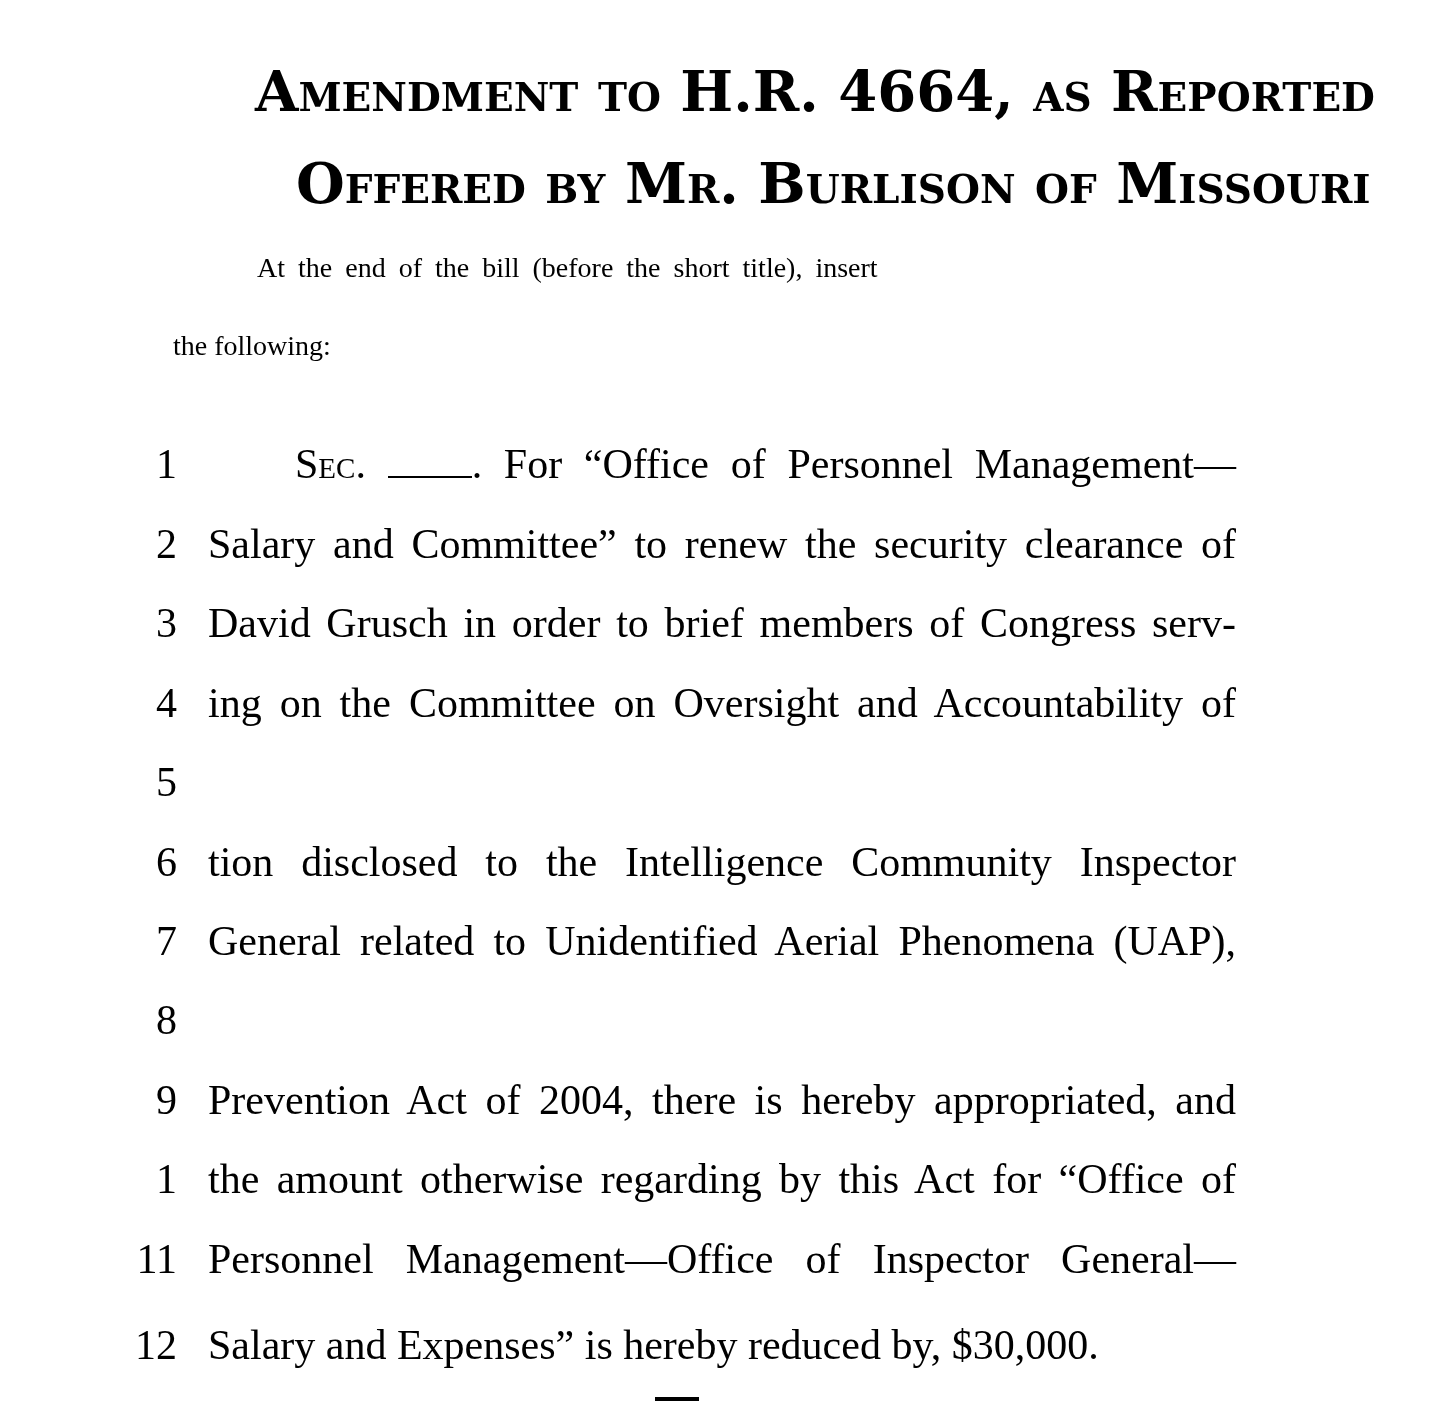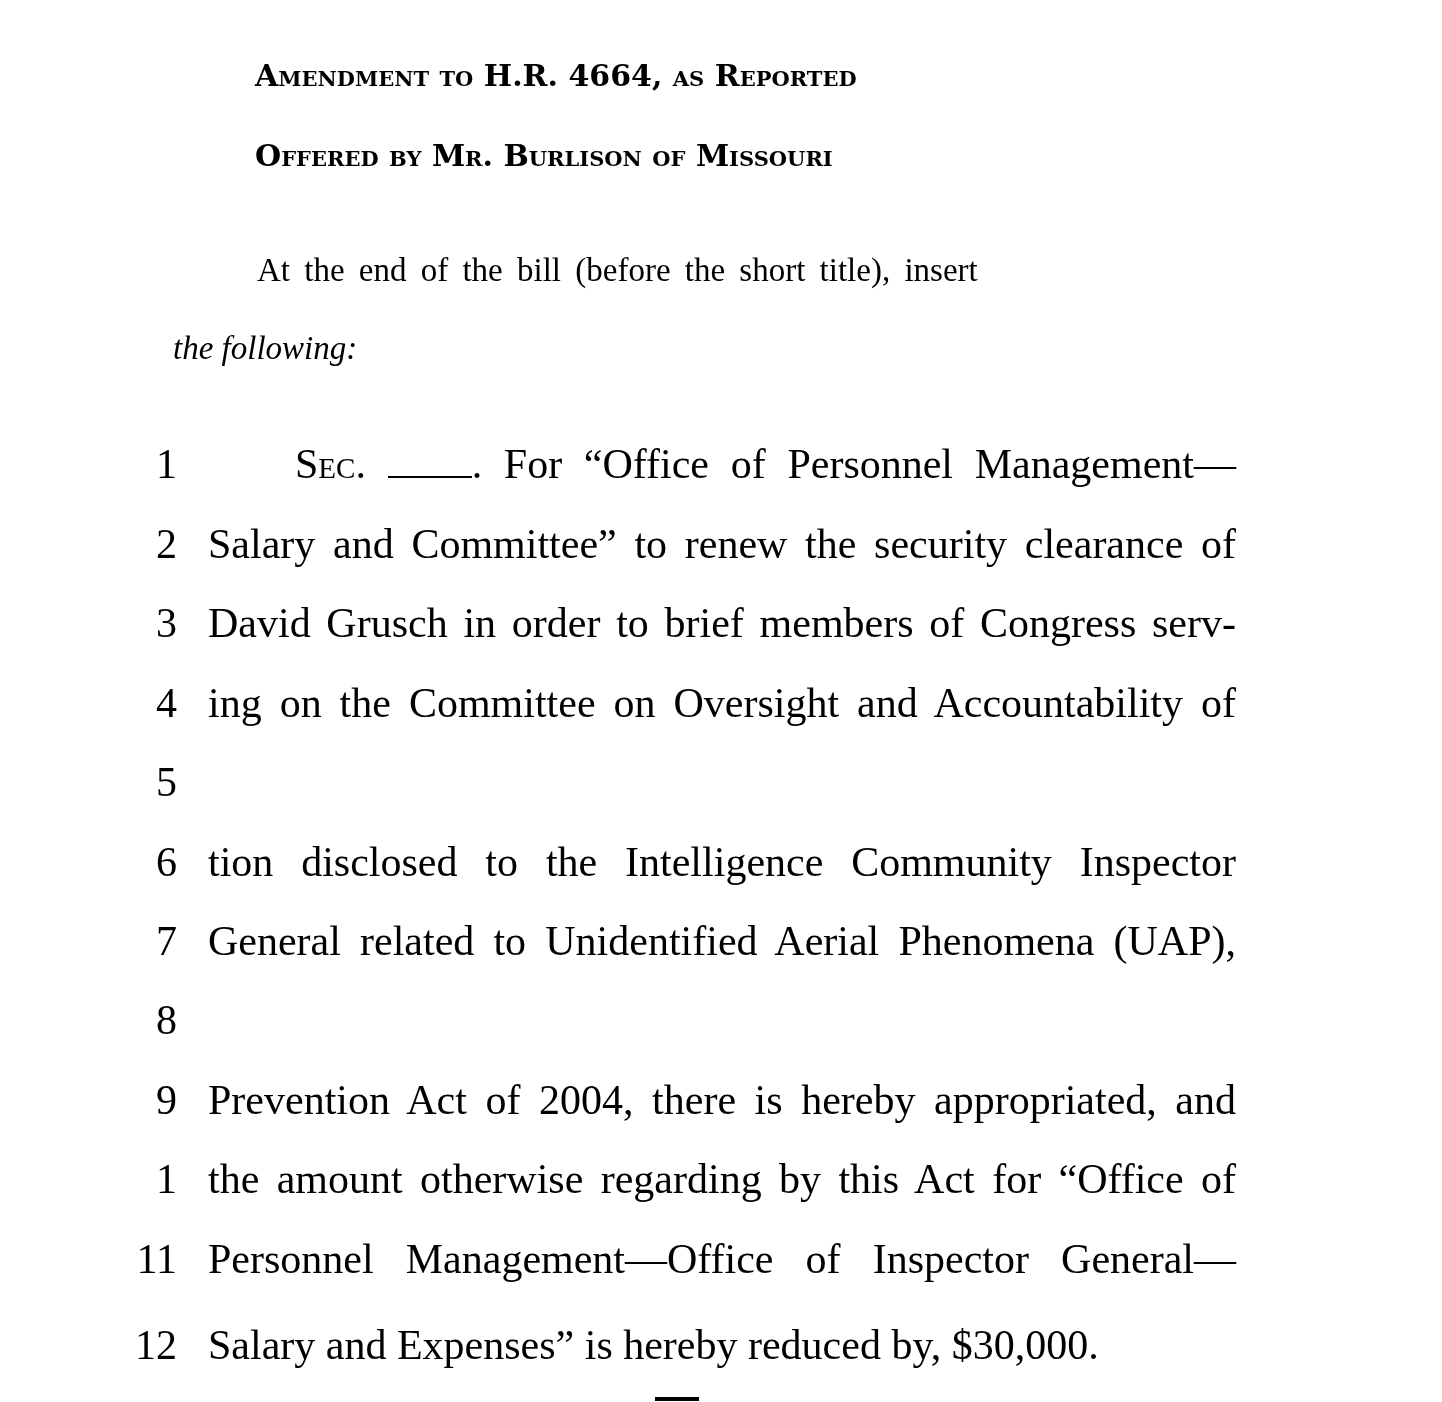--- a/index.html
+++ b/index.html
@@ -1,22 +1,22 @@
 <!DOCTYPE html>
 <html><head>
 <meta charset="utf-8">
 <style>
   html, body { margin: 0; padding: 0; background: #ffffff; }
   body { width: 1442px; height: 1402px; position: relative; overflow: hidden; color: #000; font-family: "DejaVu Serif", serif; }
-  .title { position: absolute; left: 255px; font-family: "DejaVu Serif", serif; font-weight: bold; font-size: 30px; letter-spacing: 0px; white-space: nowrap; font-variant: small-caps; }
+  .title { position: absolute; left: 255px; font-family: "DejaVu Serif", serif; font-weight: bold; font-size: 56px; letter-spacing: 0px; white-space: nowrap; font-variant: small-caps; }
   .title.t1 { top: 58px; }
-  .title.t2 { top: 138px; }
-  .intro { position: absolute; font-family: "Liberation Serif", serif; font-size: 33px; white-space: nowrap; }
+  .title.t2 { top: 150px; margin-left: 41px; }
+  .intro { position: absolute; font-family: "Liberation Serif", serif; font-size: 28px; white-space: nowrap; }
   .intro.i1 { left: 257px; top: 252px; word-spacing: 6px; }
-  .intro.i2 { left: 173px; top: 330px; font-style: italic; }
+  .intro.i2 { left: 173px; top: 330px; }
   .line { position: absolute; left: 0; width: 1442px; height: 60px; font-family: "Liberation Serif", serif; font-size: 42px; }
   .ln { position: absolute; right: 1265px; text-align: right; }
   .txt { position: absolute; left: 208px; width: 1028px; text-align: justify; text-align-last: justify; white-space: nowrap; }
   .txt.last { text-align-last: left; }
   .txt.first { left: 295px; width: 941px; }
   .sc { font-variant: small-caps; }
   .blank { display: inline-block; width: 84px; border-bottom: 2px solid #000; height: 30px; vertical-align: baseline; }
   .end-mark { position: absolute; left: 655px; top: 1397px; width: 44px; height: 4px; background: #000; }
 </style>
 </head>

